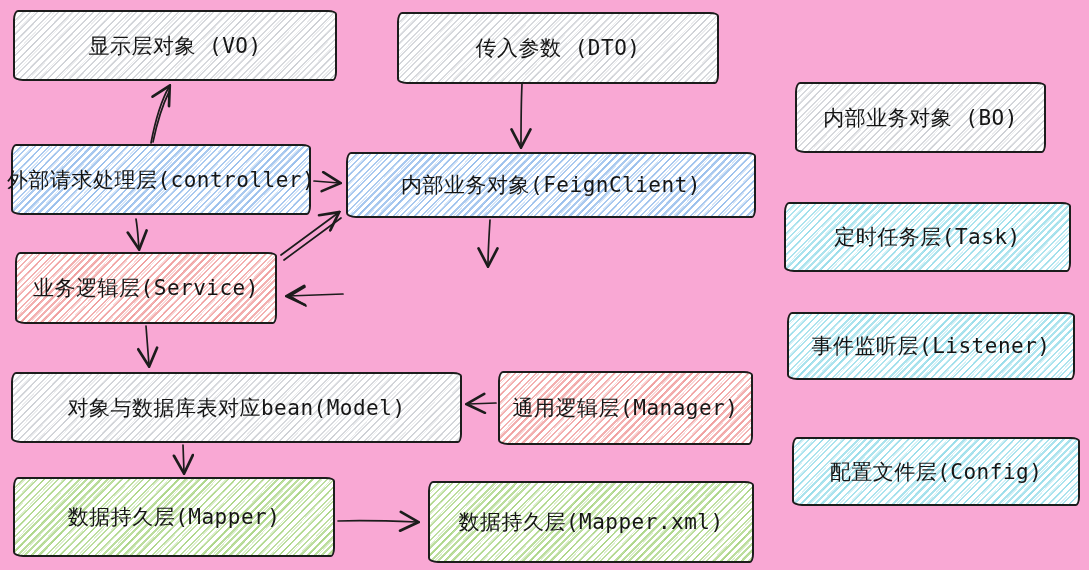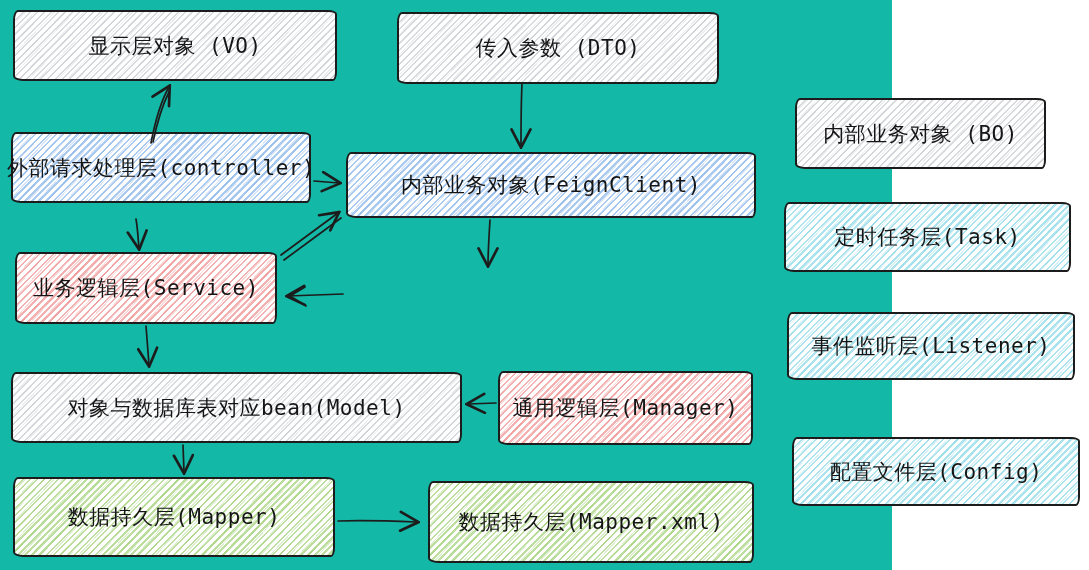--- a/index.html
+++ b/index.html
@@ -5,23 +5,23 @@
   html, body {
     margin: 0;
     padding: 0;
     background: #ffffff;
     width: 1089px;
     height: 570px;
     overflow: hidden;
   }
   #canvas {
     position: relative;
-    width: 892px;
+    width: 1089px;
     height: 570px;
-    background: #14b8a6;
+    background: #f9a8d4;
     font-family: "DejaVu Sans Mono", "DejaVu Sans", "Liberation Sans", sans-serif;
   }
   .box {
     position: absolute;
     box-sizing: border-box;
     border: 2px solid #1c1c1c;
     border-radius: 5px 9px 4px 10px / 10px 4px 9px 5px;
     display: flex;
     align-items: center;
     justify-content: center;
@@ -70,42 +70,42 @@
 <body>
 
 <div id="canvas">
 
   <div class="box gray" style="left:13px;  top:10px;  width:324px; height:71px;">
       <span>显示层对象 (VO)</span>
     </div>
   <div class="box gray" style="left:397px; top:12px;   width:322px; height:72px;">
       <span>传入参数 (DTO)</span>
     </div>
-  <div class="box blue" style="left:11px;  top:132px; width:300px; height:71px;">
+  <div class="box blue" style="left:11px;  top:144px; width:300px; height:71px;">
       <span>外部请求处理层(controller)</span>
     </div>
   <div class="box blue" style="left:346px; top:152px; width:410px; height:66px;">
       <span>内部业务对象(FeignClient)</span>
     </div>
   <div class="box red" style="left:15px;  top:252px; width:262px; height:72px;">
       <span>业务逻辑层(Service)</span>
     </div>
   <div class="box gray" style="left:11px;  top:372px; width:451px; height:71px;">
       <span>对象与数据库表对应bean(Model)</span>
     </div>
   <div class="box red" style="left:498px; top:371px; width:255px; height:74px;">
       <span>通用逻辑层(Manager)</span>
     </div>
   <div class="box green" style="left:13px;  top:477px; width:322px; height:80px;">
       <span>数据持久层(Mapper)</span>
     </div>
   <div class="box green" style="left:428px; top:481px; width:326px; height:82px;">
       <span>数据持久层(Mapper.xml)</span>
     </div>
-  <div class="box gray" style="left:795px; top:98px;  width:251px; height:71px;">
+  <div class="box gray" style="left:795px; top:82px;  width:251px; height:71px;">
       <span>内部业务对象 (BO)</span>
     </div>
   <div class="box cyan" style="left:787px; top:312px; width:288px; height:68px;">
       <span>事件监听层(Listener)</span>
     </div>
   <div class="box cyan" style="left:784px; top:202px; width:287px; height:70px;">
       <span>定时任务层(Task)</span>
     </div>
   <div class="box cyan" style="left:792px; top:437px; width:288px; height:69px;">
       <span>配置文件层(Config)</span>

